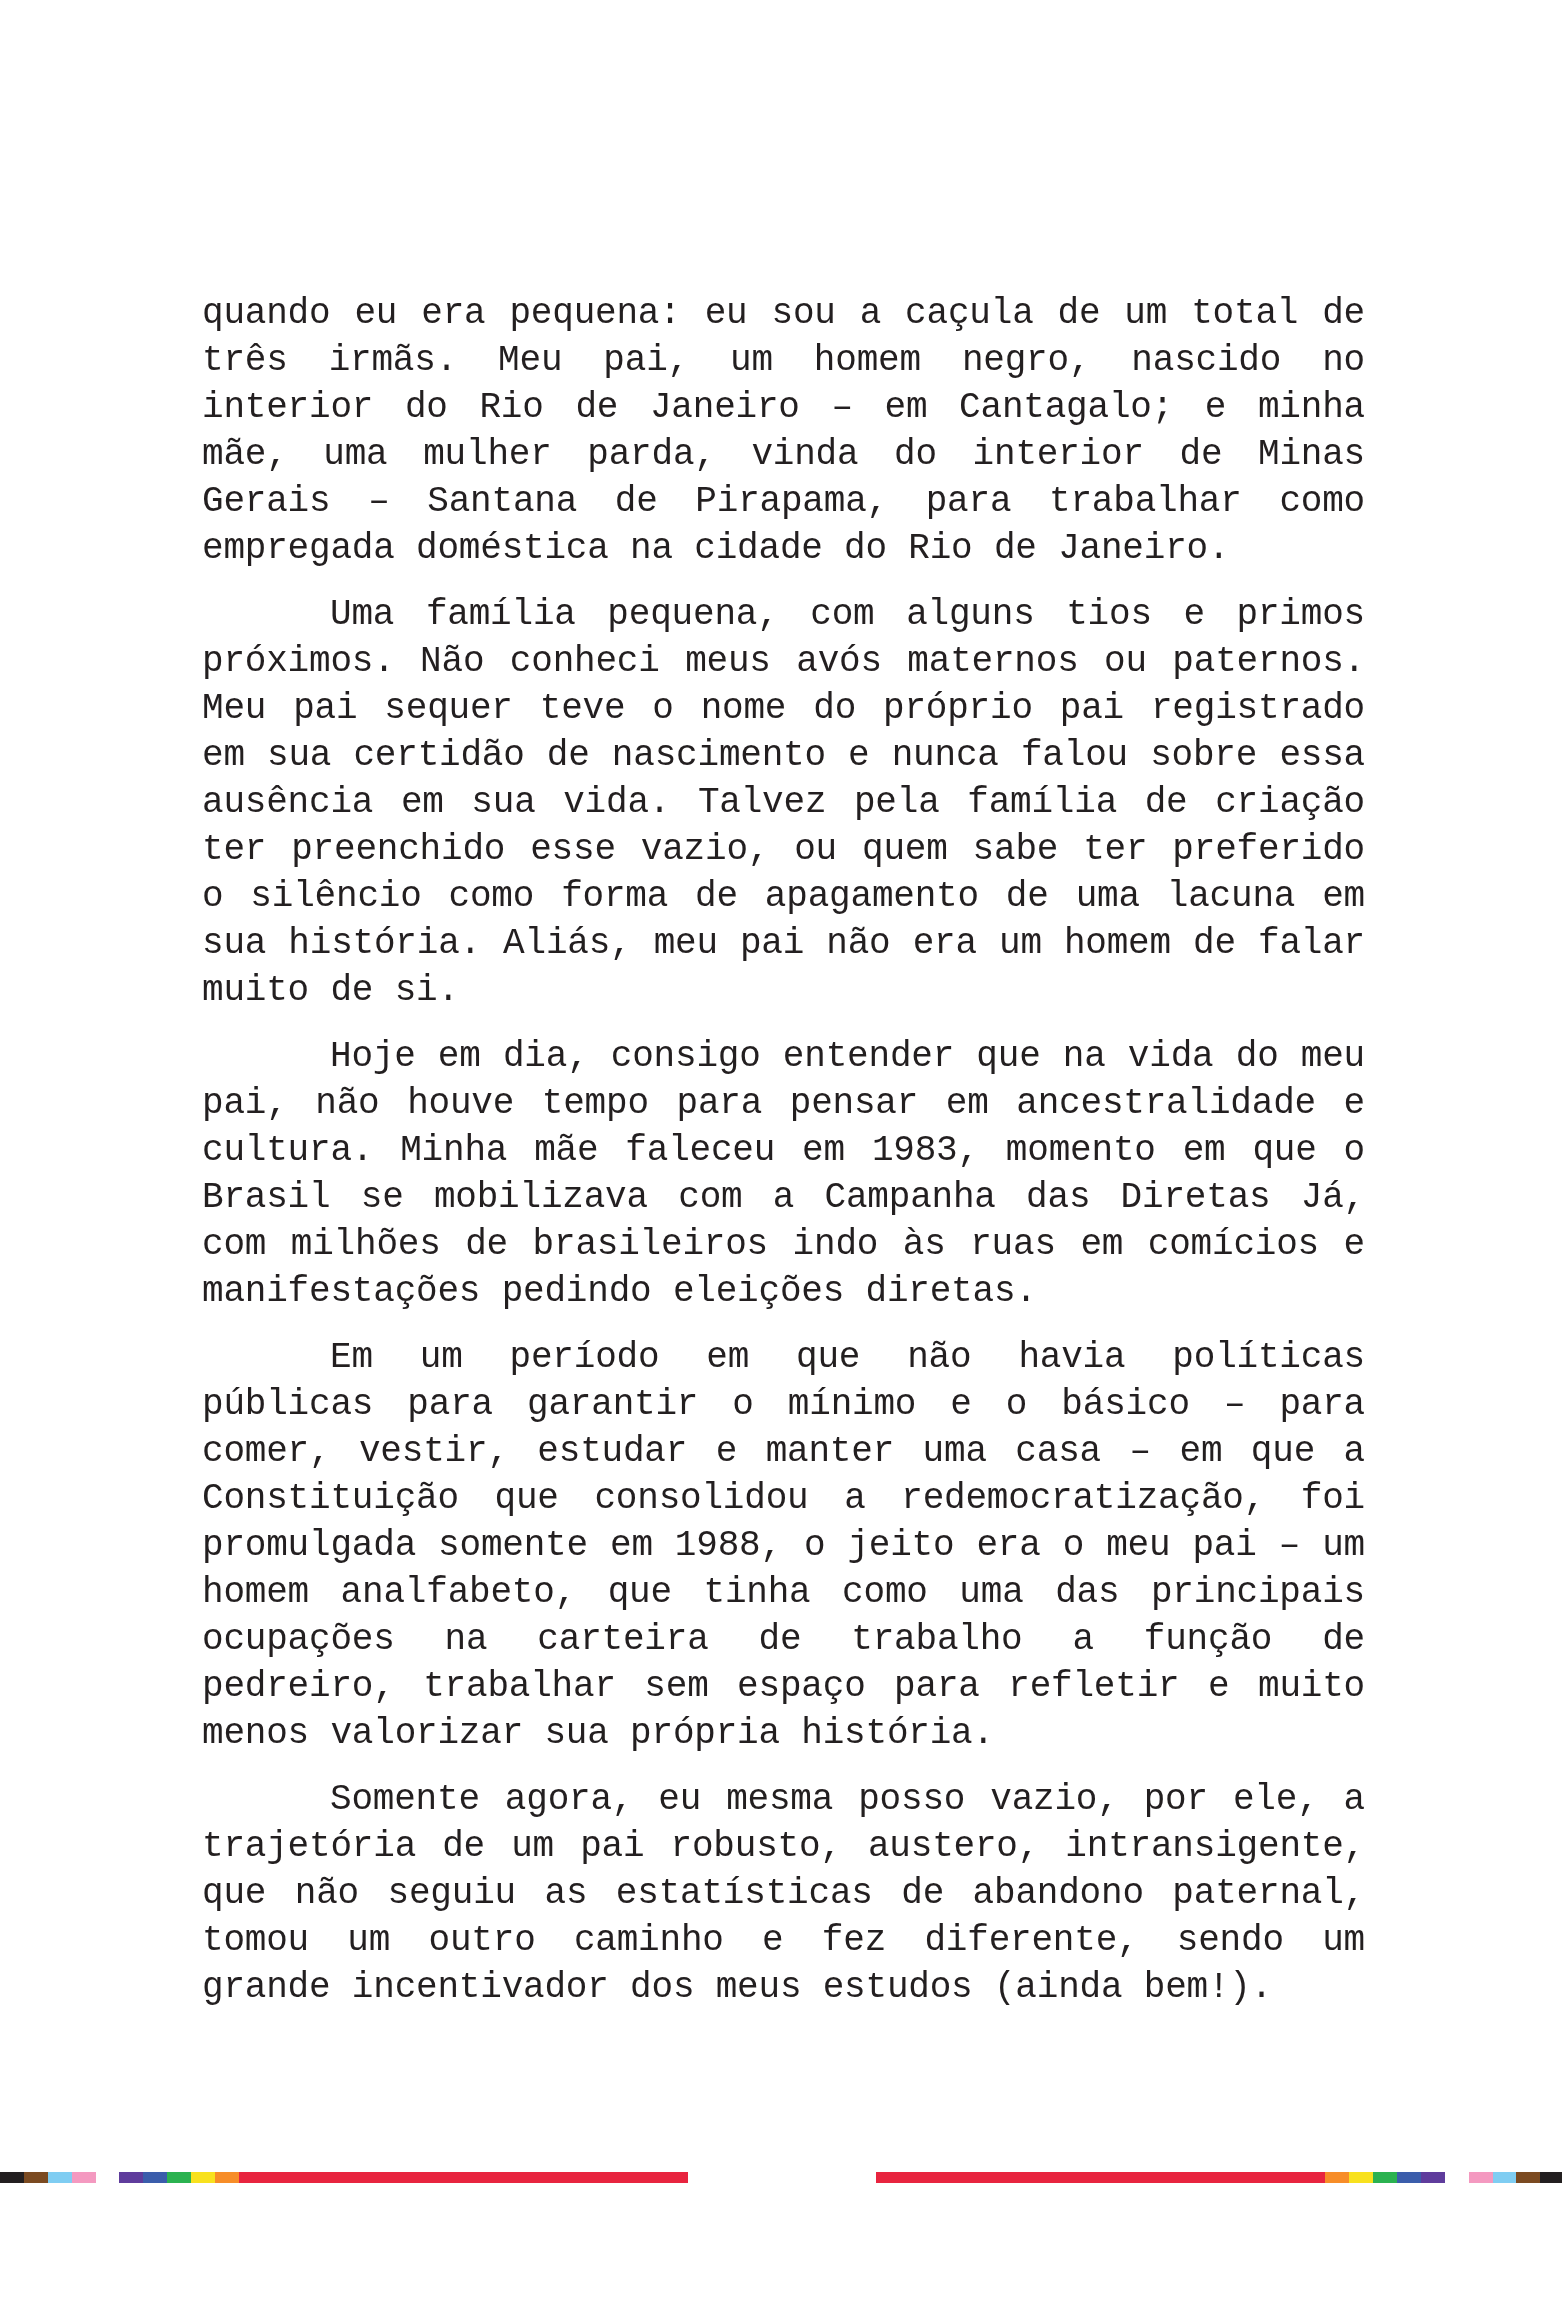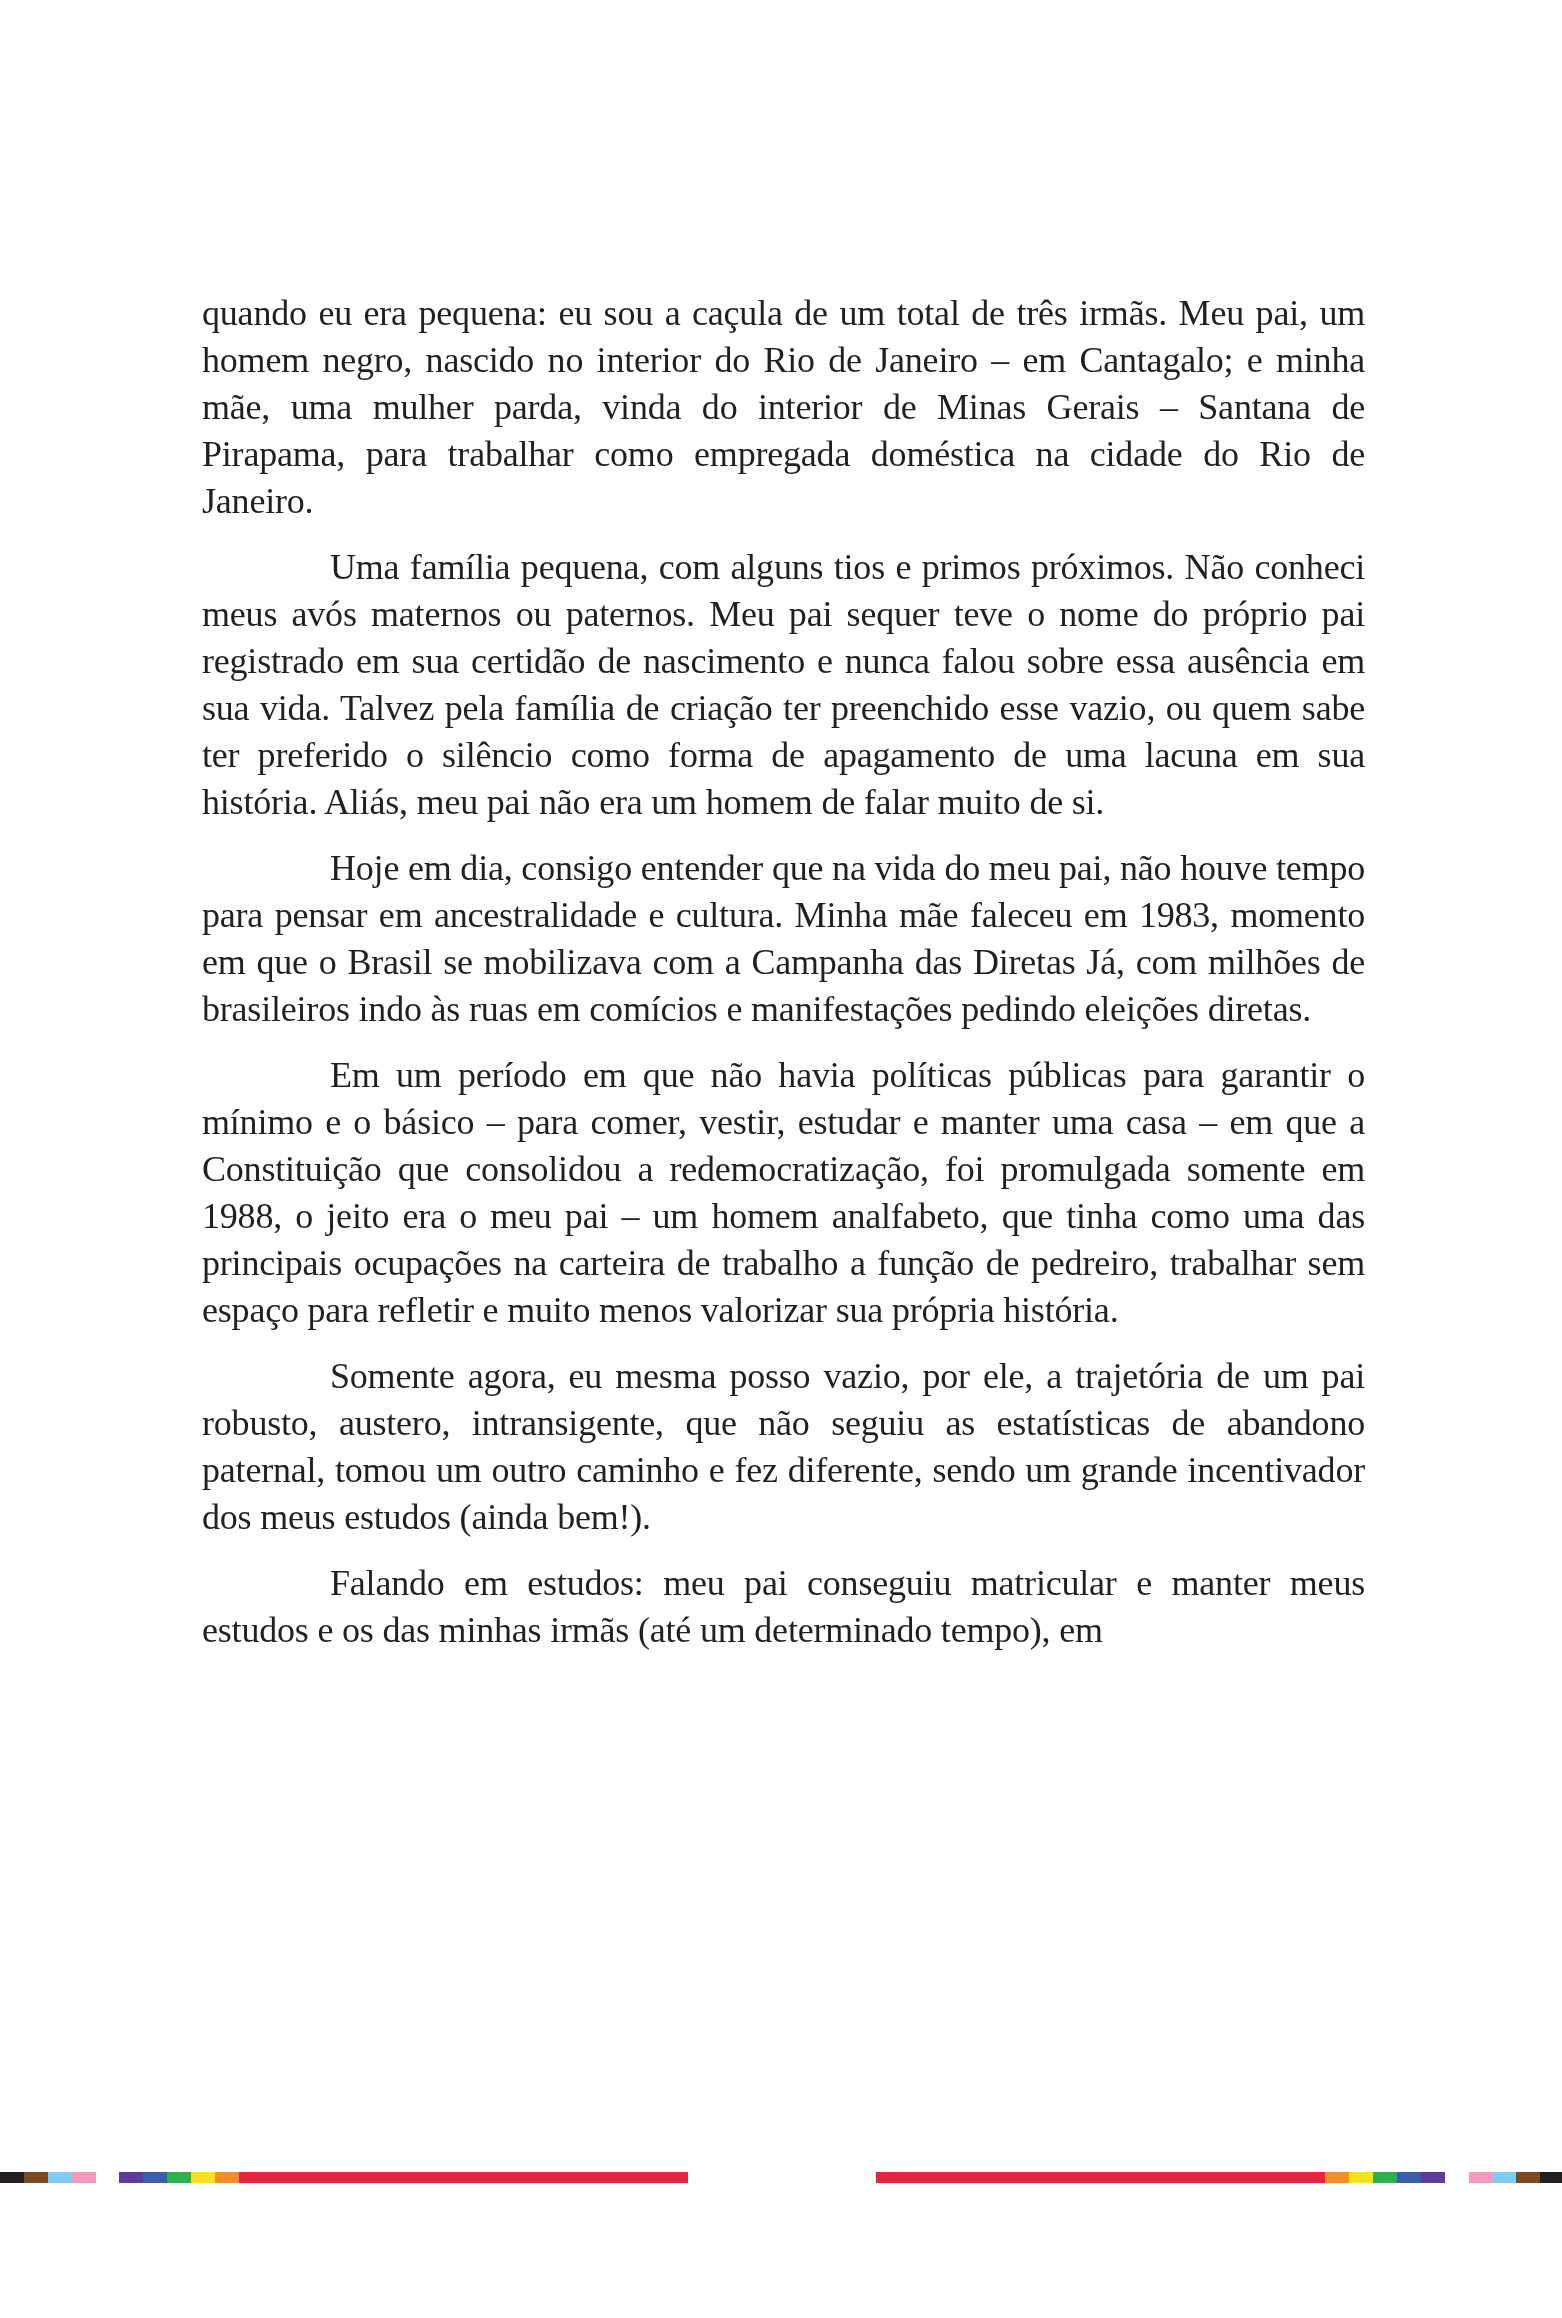--- a/index.html
+++ b/index.html
@@ -7,21 +7,21 @@
     padding: 0;
     background: #e9e9e9;
   }
   .page {
     position: relative;
     width: 1563px;
     height: 2319px;
     margin: 0 auto;
     background: #ffffff;
     overflow: hidden;
-    font-family: Liberation Serif, serif;
+    font-family: Liberation Mono, monospace;
   }
   .content {
     position: absolute;
     left: 202px;
     top: 290px;
     width: 1163px;
     color: #231f20;
     font-size: 36px;
     line-height: 47px;
     text-align: justify;
@@ -85,21 +85,20 @@
 <body>
 
 <div class="page">
 
   <main class="content">
     <p class="para no-indent">quando eu era pequena: eu sou a caçula de um total de três irmãs. Meu pai, um homem negro, nascido no interior do Rio de Janeiro – em Cantagalo; e minha mãe, uma mulher parda, vinda do interior de Minas Gerais – Santana de Pirapama, para trabalhar como empregada doméstica na cidade do Rio de Janeiro.</p>
     <p class="para">Uma família pequena, com alguns tios e primos próximos. Não conheci meus avós maternos ou paternos. Meu pai sequer teve o nome do próprio pai registrado em sua certidão de nascimento e nunca falou sobre essa ausência em sua vida. Talvez pela família de criação ter preenchido esse vazio, ou quem sabe ter preferido o silêncio como forma de apagamento de uma lacuna em sua história. Aliás, meu pai não era um homem de falar muito de si.</p>
     <p class="para">Hoje em dia, consigo entender que na vida do meu pai, não houve tempo para pensar em ancestralidade e cultura. Minha mãe faleceu em 1983, momento em que o Brasil se mobilizava com a Campanha das Diretas Já, com milhões de brasileiros indo às ruas em comícios e manifestações pedindo eleições diretas.</p>
     <p class="para">Em um período em que não havia políticas públicas para garantir o mínimo e o básico – para comer, vestir, estudar e manter uma casa – em que a Constituição que consolidou a redemocratização, foi promulgada somente em 1988, o jeito era o meu pai – um homem analfabeto, que tinha como uma das principais ocupações na carteira de trabalho a função de pedreiro, trabalhar sem espaço para refletir e muito menos valorizar sua própria história.</p>
     <p class="para">Somente agora, eu mesma posso vazio, por ele, a trajetória de um pai robusto, austero, intransigente, que não seguiu as estatísticas de abandono paternal, tomou um outro caminho e fez diferente, sendo um grande incentivador dos meus estudos (ainda bem!).</p>
-    <p class="para">Falando em estudos: meu pai conseguiu matricular e manter meus estudos e os das minhas irmãs (até um determinado tempo), em</p>
   </main>
 
   <div class="footer-bar">
     <span class="seg seg-l1" style="background: rgb(35, 31, 32);"></span>
     <span class="seg seg-l2" style="background: rgb(123, 74, 33);"></span>
     <span class="seg seg-l3" style="background: rgb(127, 205, 242);"></span>
     <span class="seg seg-l4" style="background: rgb(244, 153, 192);"></span>
     <span class="seg seg-l5" style="background: rgb(95, 60, 156);"></span>
     <span class="seg seg-l6" style="background: rgb(59, 93, 171);"></span>
     <span class="seg seg-l7" style="background: rgb(43, 178, 80);"></span>

